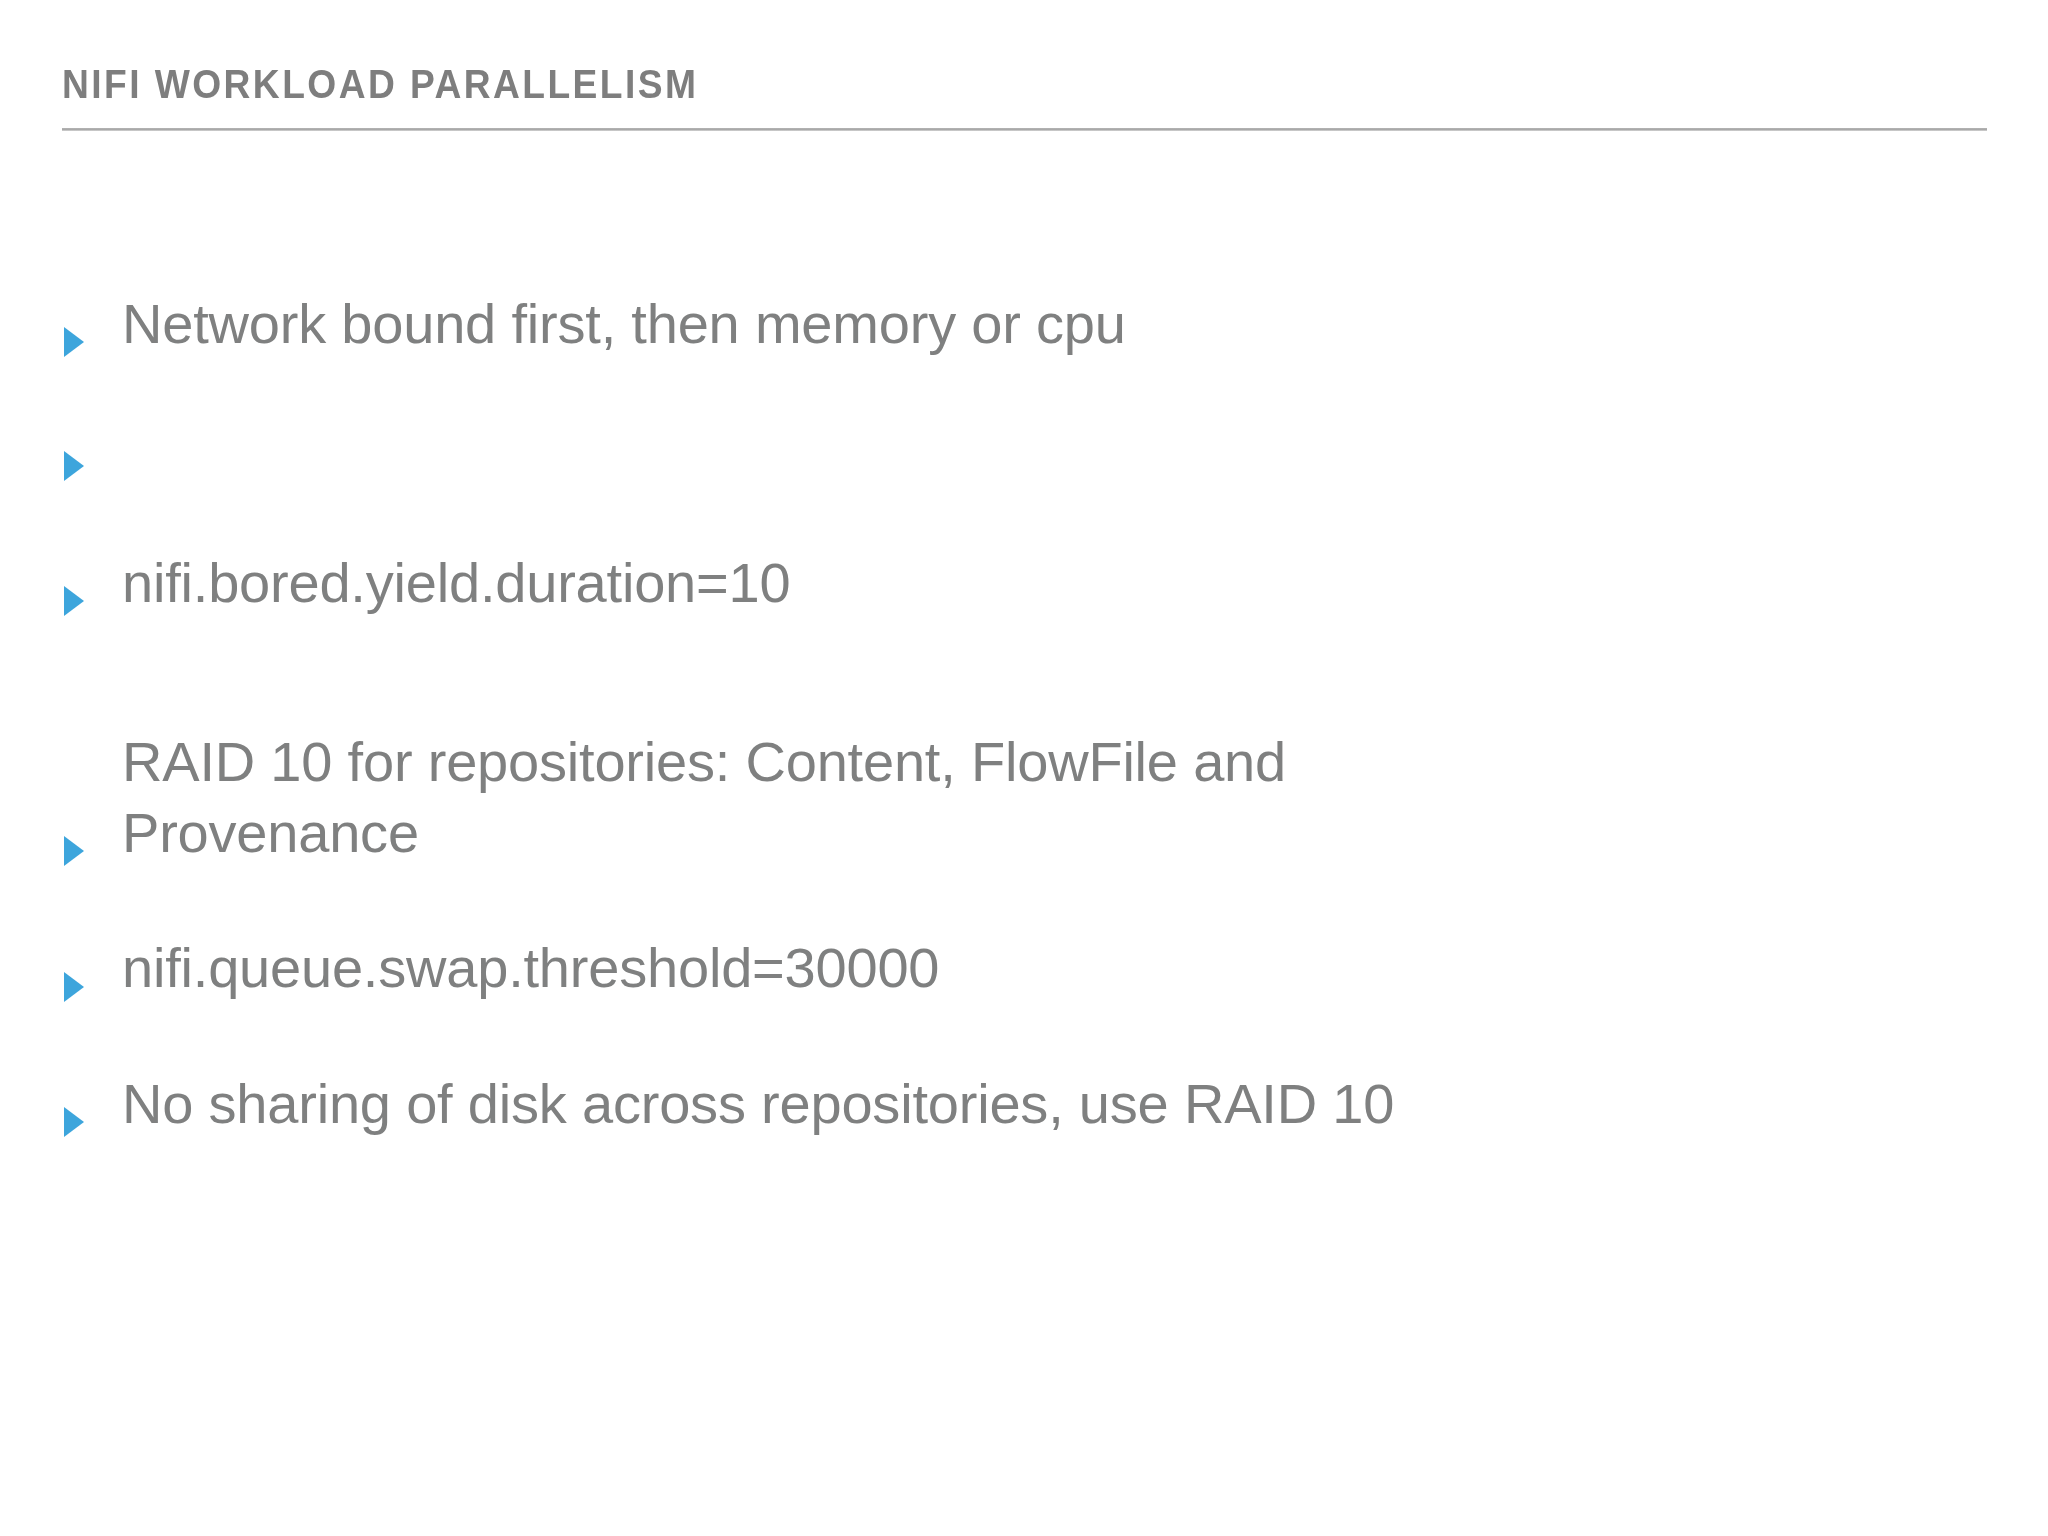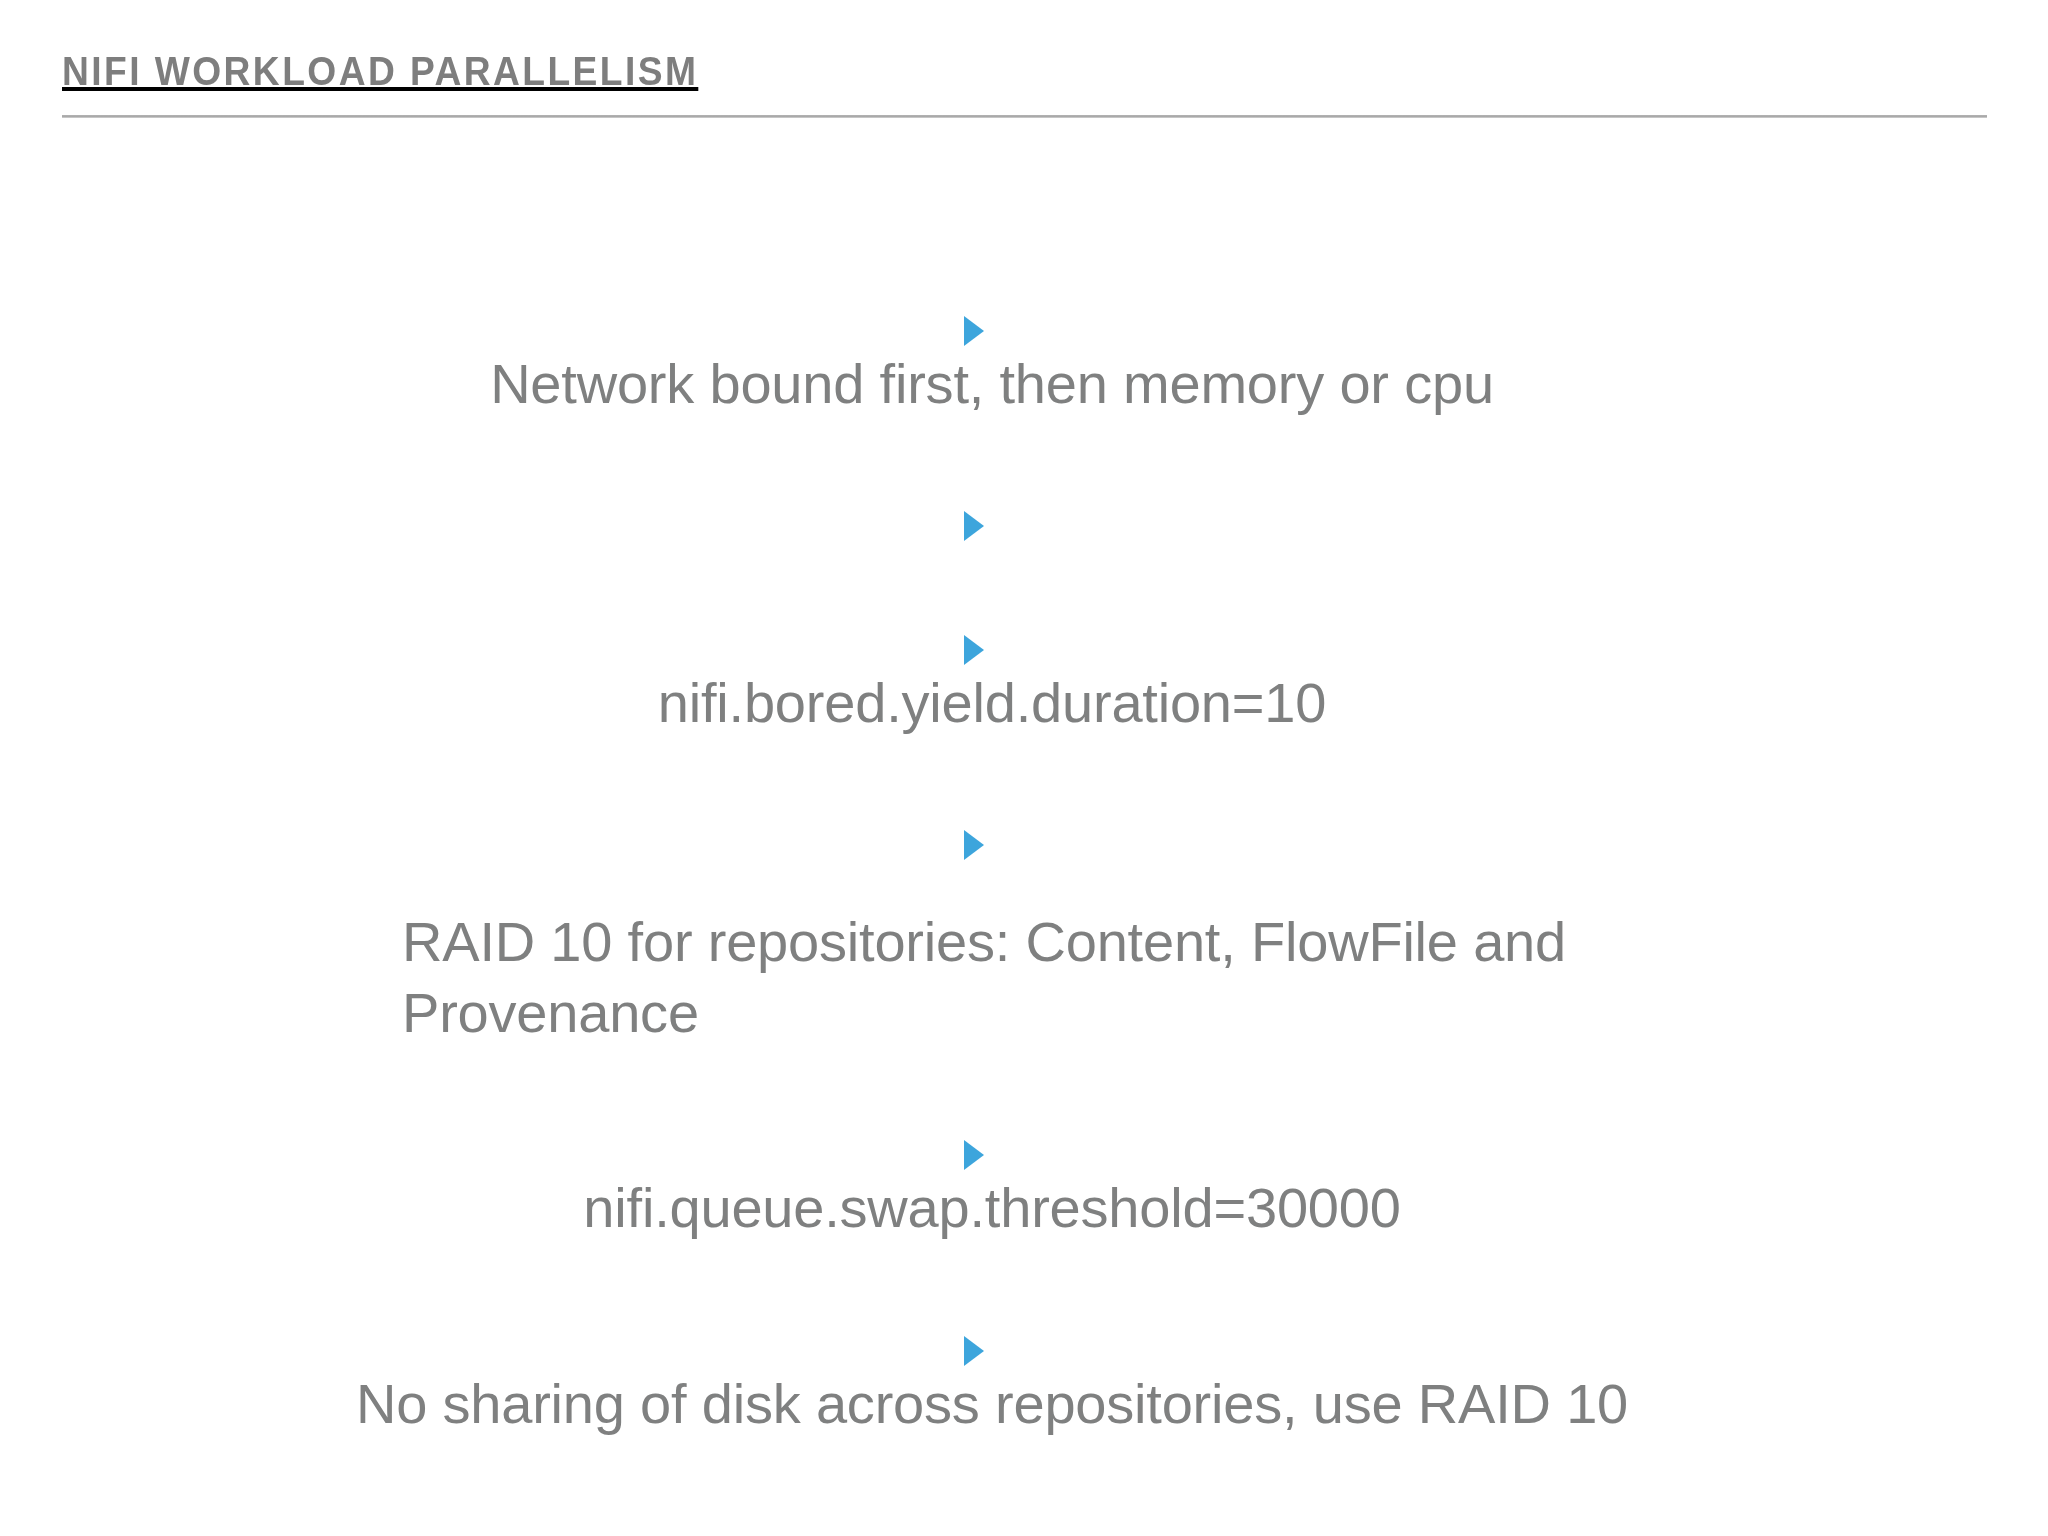--- a/index.html
+++ b/index.html
@@ -20,23 +20,22 @@
     width: 2048px;
     height: 1536px;
     background: #ffffff;
     box-sizing: border-box;
   }
 
   
   .slide-header {
     position: absolute;
     left: 62px;
-    top: 49px;
+    top: 62px;
     width: 1925px;
-    text-decoration: underline;
   }
 
   .slide-title {
     margin: 0;
     font-family: "Liberation Sans Narrow", "Liberation Sans", "DejaVu Sans", sans-serif;
     font-size: 40px;
     font-weight: bold;
     letter-spacing: 2.6px;
     color: #7e7e7e;
     text-transform: uppercase;
@@ -61,24 +60,23 @@
     top: 288px;
     width: 1860px;
     list-style: none;
     margin: 0;
     padding: 0;
   }
 
   .bullet-item {
     position: relative;
     display: flex;
-    align-items: center;
+    align-items: flex-end;
     margin-bottom: 64px;
     padding-left: 0;
-    flex-direction: column;
   }
 
   .bullet-marker {
     flex: 0 0 auto;
     width: 34px;
     margin-top: 26px;
     margin-right: 26px;
     display: block;
     line-height: 0;
   }

